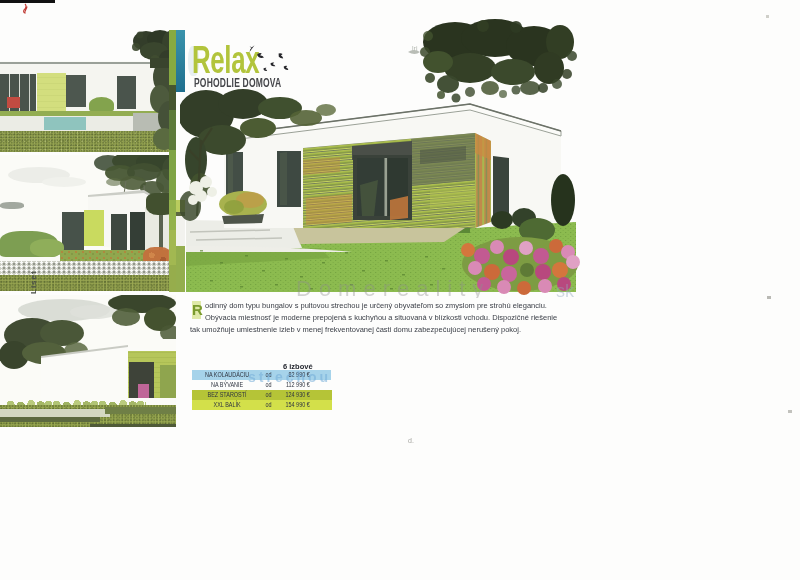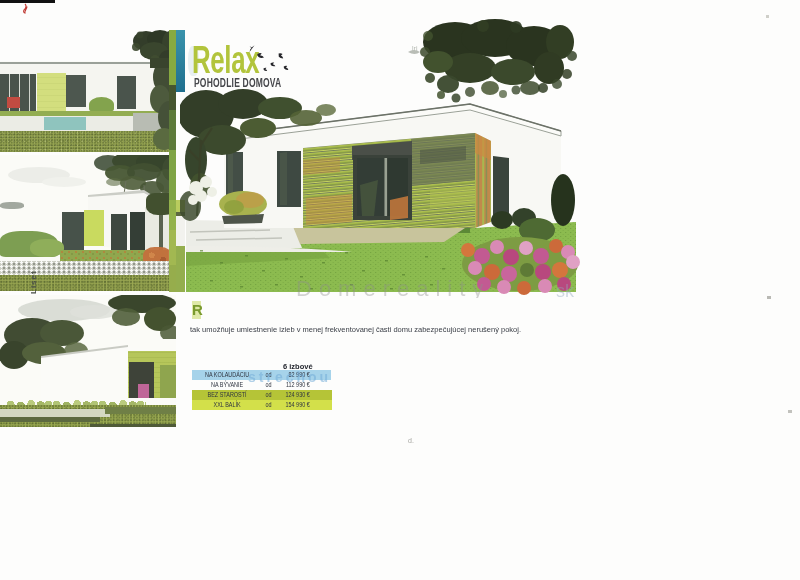--- a/index.html
+++ b/index.html
@@ -380,22 +380,22 @@
 
   <path d="M408 52 q6 -4 12 0 q-5 4 -12 0 z" fill="#b9bdb6"></path>
 
   <text x="296" y="296" font-size="22" fill="#8e8e8c" opacity="0.38" font-family="Liberation Sans" letter-spacing="7">Domereality</text>
   <text x="556" y="297" font-size="18" fill="#93a9bd" opacity="0.42" font-family="Liberation Sans">sk</text>
 </svg>
 
 <div class="abs" style="left:192px;top:301px;width:9px;height:18px;background:#dfe9a8;color:#7a9a2e;font-size:15px;font-weight:bold;line-height:18px;text-align:center;">R</div>
 
 <div class="abs" style="left:190px;top:300px;width:380px;font-size:7.5px;line-height:12.2px;color:#3d4149;white-space:nowrap;">
-<br>
-<br>
+<span style="margin-left:15px;">odinný dom typu bungalov s pultovou strechou je určený obyvateľom so zmyslom pre strohú eleganciu.</span><br>
+<span style="margin-left:15px;">Obývacia miestnosť je moderne prepojená s kuchyňou a situovaná v blízkosti vchodu. Dispozičné riešenie</span><br>
 tak umožňuje umiestnenie izieb v menej frekventovanej časti domu zabezpečujúcej nerušený pokoj.
 </div>
 
 <div class="abs" style="left:283px;top:362px;width:60px;font-size:7.5px;font-weight:bold;color:#23262e;">6 izbové</div>
 
 <div class="abs" style="left:192px;top:370px;width:139px;height:10px;background:#a6d3ea;"></div>
 
 <div class="abs" style="left:192px;top:390px;width:140px;height:10px;background:#b5c437;"></div>
 
 <div class="abs" style="left:192px;top:400px;width:140px;height:10px;background:#d3e04a;"></div>

